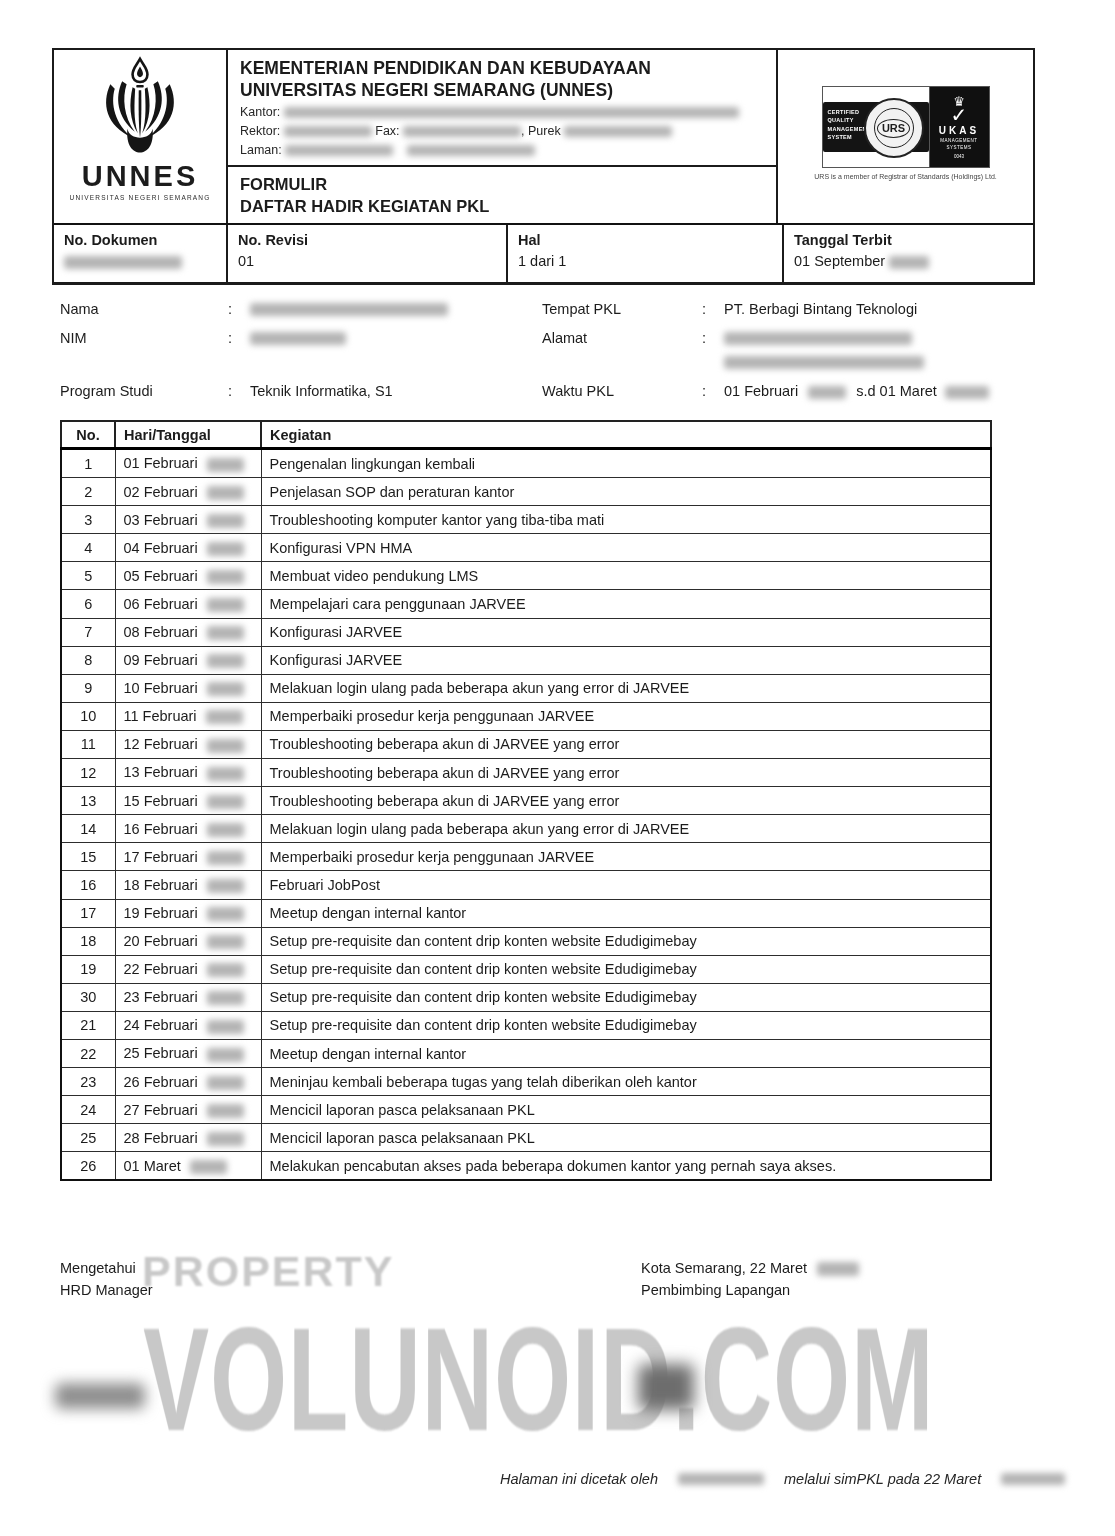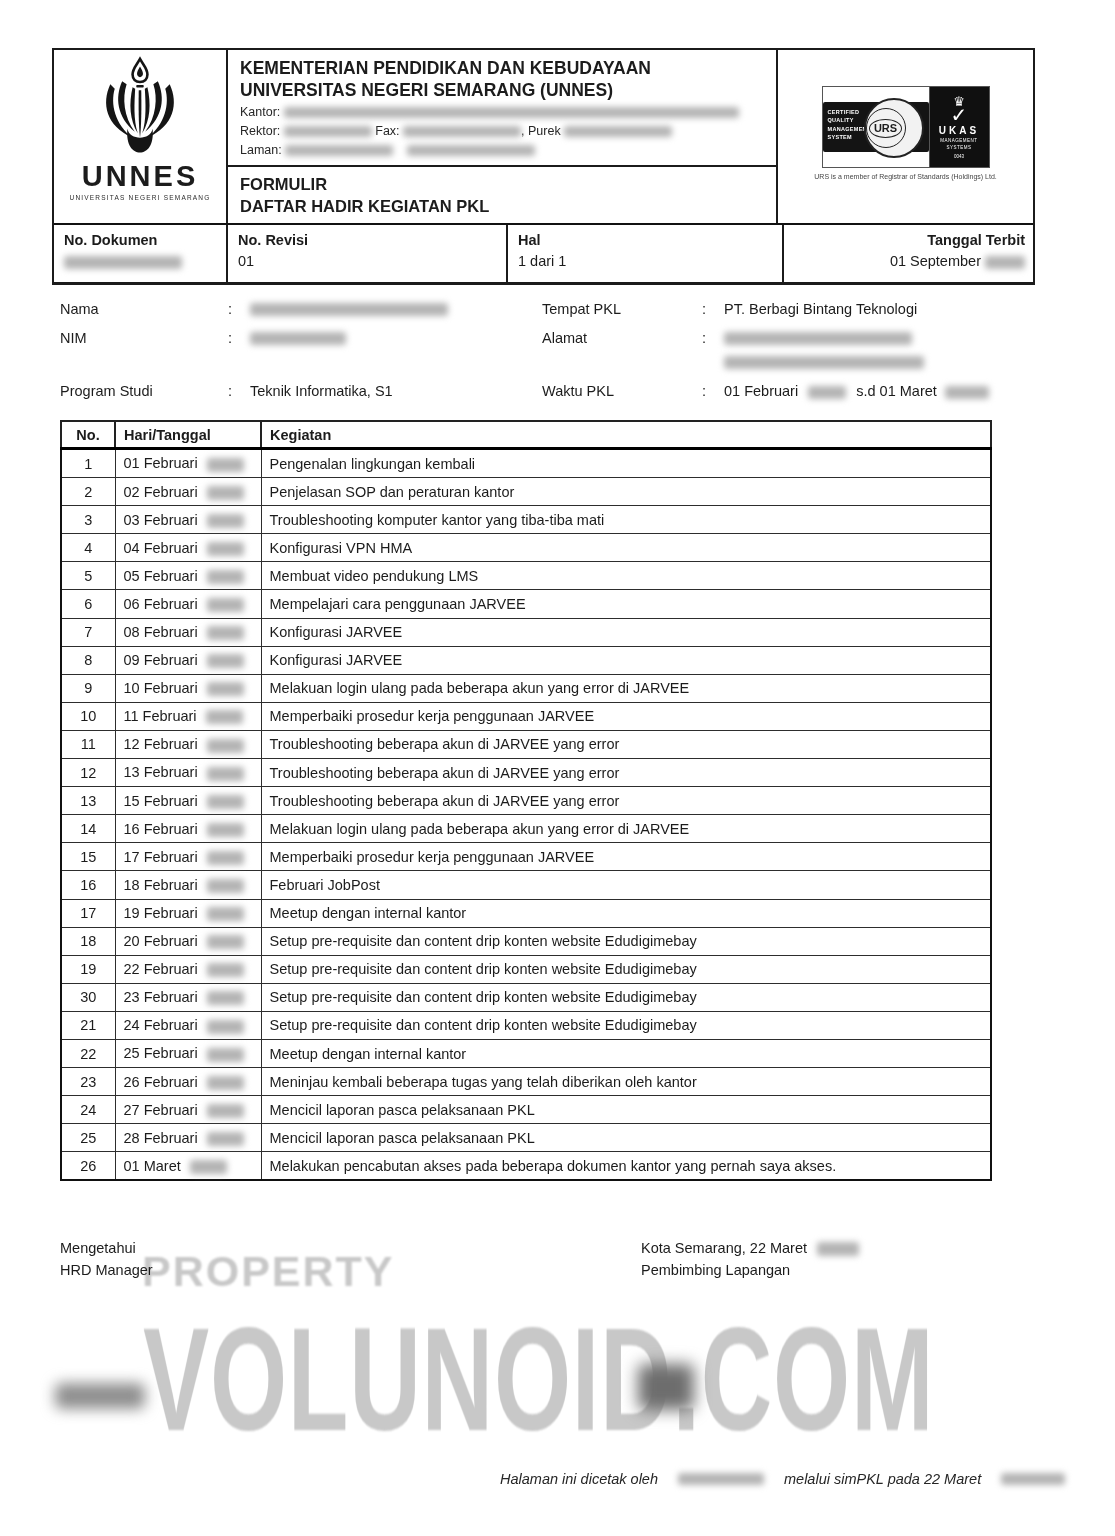--- a/index.html
+++ b/index.html
@@ -25,34 +25,34 @@
   .ministry-l1,.ministry-l2{font-size:17.5px;font-weight:bold;line-height:1.28;}
   .contact{font-size:12.5px;line-height:17px;margin-top:2px;color:#262626;}
   .contact .redact{height:11px;}
   .formulir-cell{grid-column:2;grid-row:2;padding:6px 10px 0 12px;}
   .formulir-l{font-size:16.5px;font-weight:bold;line-height:1.35;}
   .cert-cell{grid-column:3;grid-row:1 / span 2;border-left:2px solid #1b1b1b;padding-top:36px;}
   .cert-box{width:166px;height:80px;margin:0 auto;border:1px solid #555;display:flex;background:#fff;}
   .cert-left{width:106px;position:relative;border-right:1px solid #555;}
   .cert-band{position:absolute;left:0;right:0;top:15px;bottom:15px;background:#141414;border-radius:2px;}
   .cert-band-text{position:absolute;left:5px;top:6px;color:#fff;font-size:5.5px;font-weight:bold;line-height:1.5;letter-spacing:.3px;}
-  .urs-seal{position:absolute;right:5px;top:11px;width:56px;height:56px;border-radius:50%;background:#f2f2f2;border:2px solid #222;display:flex;align-items:center;justify-content:flex-start;}
+  .urs-seal{position:absolute;right:5px;top:11px;width:56px;height:56px;border-radius:50%;background:#f2f2f2;border:2px solid #222;display:flex;align-items:center;justify-content:center;}
   .urs-ring{width:38px;height:38px;border-radius:50%;border:1.5px solid #222;display:flex;align-items:center;justify-content:center;}
   .urs-ring span{font-size:11px;font-weight:bold;border:1.5px solid #222;border-radius:50%;padding:3px 4px;line-height:1;}
   .cert-right{flex:1;background:#101010;color:#fff;text-align:center;display:flex;flex-direction:column;align-items:center;justify-content:center;}
   .crown{font-size:13px;line-height:1;}
   .check{font-size:20px;font-weight:bold;line-height:.9;margin-top:-2px;}
   .ukas{font-size:10px;letter-spacing:3px;font-weight:bold;margin-top:1px;}
   .ukas-sub{font-size:4.5px;letter-spacing:.5px;line-height:1.5;margin-top:2px;}
   .ukas-num{font-size:4.5px;margin-top:2px;}
   .cert-caption{font-size:7px;color:#444;text-align:center;margin-top:5px;}
 
   .docinfo-grid{display:grid;grid-template-columns:174px 280px 276px 1fr;border-top:2.5px solid #111;}
   .di-cell{border-right:2px solid #1b1b1b;padding:4px 8px 8px 10px;min-height:45px;}
-  .di-cell:last-child{border-right:none;text-align:right;}
+  .di-cell:last-child{border-right:none;}
   .di-label{font-size:14.5px;font-weight:bold;line-height:22px;}
   .di-value{font-size:14.5px;line-height:20px;}
 
   
   .student-info{left:60px;top:300px;width:995px;height:112px;font-size:14.5px;}
   .si-row{position:absolute;display:flex;align-items:flex-start;line-height:19px;justify-content:center;}
   .si-label{display:inline-block;}
   .l-col .si-label{width:168px;}
   .r-col .si-label{width:160px;}
   .si-colon{width:22px;}
@@ -62,21 +62,21 @@
   .activity-table{left:60px;top:420px;width:932px;}
   table.act{border-collapse:collapse;width:100%;table-layout:fixed;border:2.5px solid #111;}
   table.act th{border:2px solid #222;border-bottom:3.5px solid #000;font-size:14.5px;font-weight:bold;height:25px;padding:0 8px;background:#fff;}
   table.act td{border:1.8px solid #2d2d2d;font-size:14.5px;height:27.1px;padding:0 8px;background:#fff;}
   td.c-no,th.h-no{text-align:center;padding:0 2px;}
   th.h-date,td.c-date{text-align:left;}
   th.h-act{text-align:left;}
   td.c-date .redact{width:37px;height:14px;margin-left:9px;}
 
   
-  .sign{font-size:14.5px;line-height:22px;z-index:2;}
+  .sign{font-size:14.5px;line-height:22px;z-index:2;margin-top:20px;}
   .sign-left{left:60px;top:1237px;}
   .sign-right{left:641px;top:1237px;}
   .sign .redact{width:42px;height:14px;margin-left:6px;}
   .wm{color:#c8c8c8;z-index:1;white-space:nowrap;filter:blur(1px);user-select:none;}
   .wm-property{left:142px;top:1247px;font-size:43px;font-weight:bold;letter-spacing:2px;}
   .wm-big{left:143px;top:1307px;font-size:146px;font-weight:bold;letter-spacing:1px;line-height:1;transform:scaleX(.68);transform-origin:left top;}
   .sig-blur{position:absolute;border-radius:6px;filter:blur(7px);z-index:3;}
   .sig-blur-left{left:55px;top:1383px;width:90px;height:26px;background:#8f8f8f;}
   .sig-blur-mid{left:638px;top:1364px;width:56px;height:46px;background:#6d6d6d;filter:blur(8px);}
   .print-line{left:500px;top:1471px;font-size:14.5px;font-style:italic;color:#262626;z-index:2;display:flex;align-items:center;gap:20px;white-space:nowrap;}

